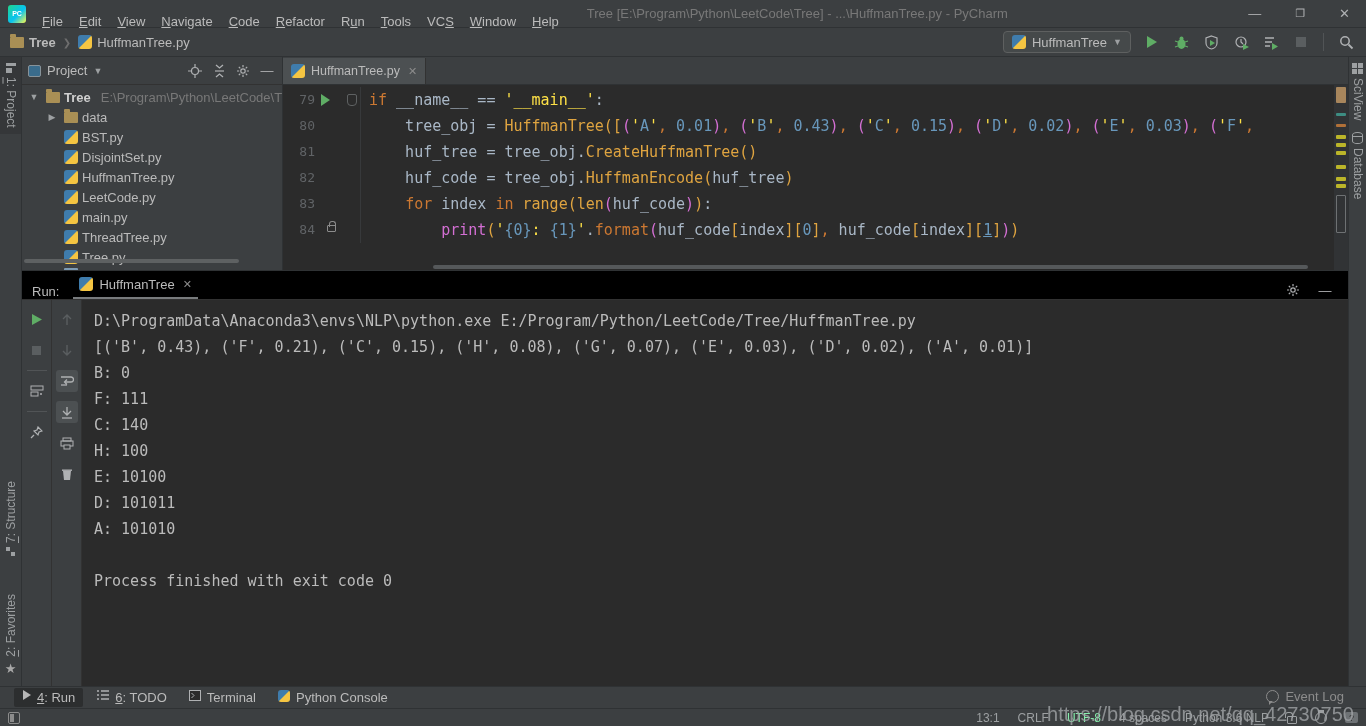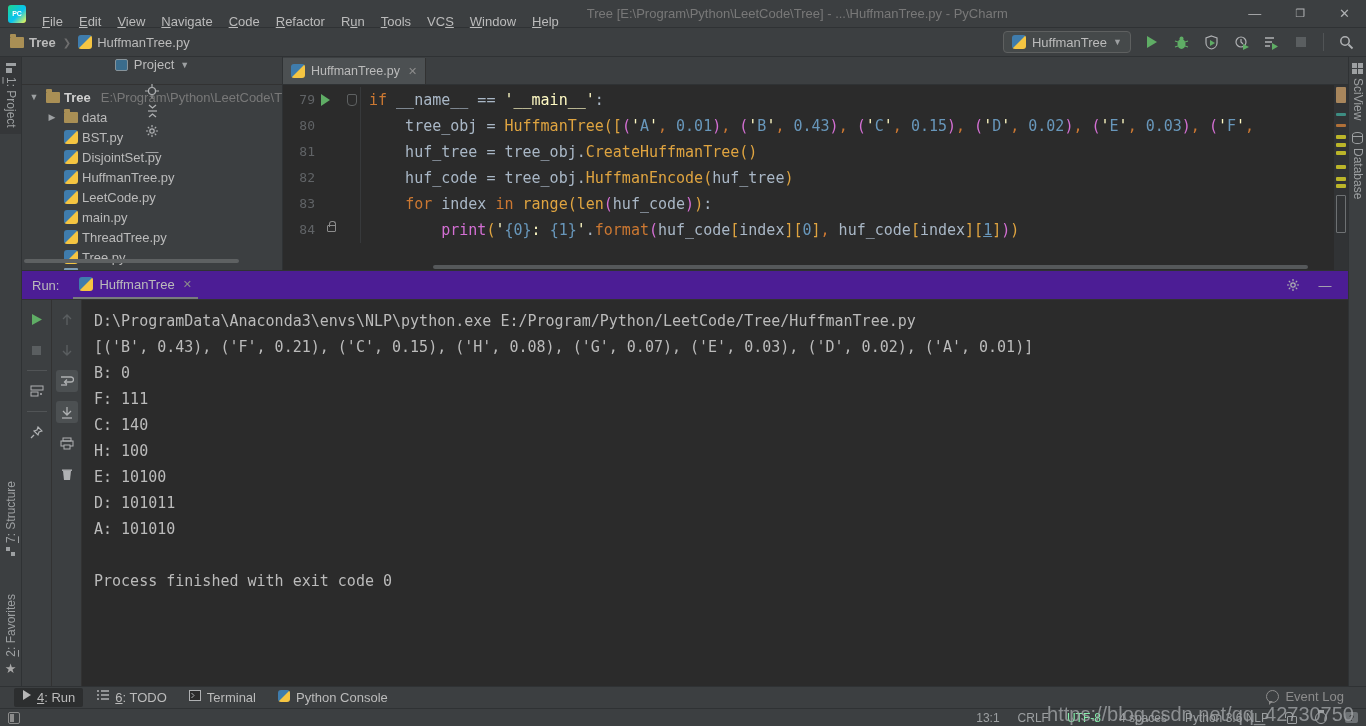--- a/index.html
+++ b/index.html
@@ -48,21 +48,21 @@
   .vtext-up   { writing-mode:vertical-rl; transform:rotate(180deg); }
   .stripe-bottom { position:absolute; bottom:4px; left:0; right:0;
                    display:flex; flex-direction:column; align-items:center; gap:26px; }
   .center { flex:1; display:flex; flex-direction:column; min-width:0; }
 
   
   .main-row { height:213px; display:flex; min-width:0; }
   .project-panel { width:261px; background:#3C3F41; border-right:1px solid #2F3234;
                    display:flex; flex-direction:column; }
   .panel-header { height:28px; display:flex; align-items:center; gap:6px; padding:0 6px;
-                  border-bottom:1px solid #323232;flex-direction:column; }
+                  border-bottom:1px solid #323232; }
   .panel-title { display:flex; align-items:center; gap:6px; font-size:13px; color:#BBBBBB; }
   .panel-title .caret { font-size:9px; color:#9DA0A2; }
   .panel-header .spacer { flex:1; }
   .hicon { width:18px; height:18px; display:flex; align-items:center; justify-content:center; }
   .tw-box { width:13px; height:12px; background:#3A6C8C; border:1px solid #87939A; border-radius:2px; }
   .tree { flex:1; overflow:hidden; padding-top:2px; position:relative; }
   .tree-row { height:20px; display:flex; align-items:center; gap:4px; white-space:nowrap;
               font-size:13px; color:#BBBBBB; }
   .tree-row .arrow { width:16px; text-align:center; font-size:9px; color:#9DA0A2; flex:none; }
   .tree-row .name.bold { font-weight:bold; color:#D0D0D0; }
@@ -91,30 +91,30 @@
   .g-play { position:absolute; left:2px; top:7px; width:0; height:0;
             border-left:9px solid #5FAD65; border-top:6px solid transparent; border-bottom:6px solid transparent; }
   .g-fold { position:absolute; right:3px; top:7px; width:10px; height:12px;
             border:1px solid #5E6162; border-radius:2px 2px 4px 4px; }
   .g-lock { position:absolute; left:8px; top:8px; width:9px; height:7px;
             border:1px solid #8C8C8C; border-radius:1px; }
   .g-lock::before { content:""; position:absolute; top:-5px; left:1px; width:5px; height:5px;
                     border:1px solid #8C8C8C; border-bottom:none; border-radius:3px 3px 0 0; }
   .lcode { flex:1; overflow:hidden; }
   .tk-o { color:#CC7832; } .tk-fn { color:#DFA440; } .tk-m { color:#D36FD3; }
-  .tk-g { color:#fef9c3; } .tk-b { color:#6897BB; } .tk-w { color:#A9B7C6; }
+  .tk-g { color:#fde047; } .tk-b { color:#6897BB; } .tk-w { color:#A9B7C6; }
   .tk-u { color:#6897BB; text-decoration:underline; }
   .marker-bar { position:absolute; top:0; right:0; bottom:0; width:14px; background:#313335; }
   .mark { position:absolute; left:2px; right:2px; border-radius:1px; }
   .ed-hscroll { position:absolute; bottom:1px; left:150px; right:40px; height:4px;
                 background:#55585A; border-radius:2px; }
 
   
   .run-panel { height:416px; display:flex; flex-direction:column; border-top:1px solid #2F3234; min-width:0; }
-  .run-header { height:29px; display:flex; align-items:center; background:#4c1d95;
+  .run-header { height:29px; display:flex; align-items:flex-end; background:#000000;
                 border-bottom:1px solid #323232; padding-left:10px; }
   .run-label { color:#BBBBBB; margin-right:14px; }
   .run-tab { height:28px; display:flex; align-items:center; gap:6px; padding:0 6px;
              border-bottom:2px solid #787B7D; color:#BBBBBB; }
   .run-header-right { margin-left:auto; display:flex; align-items:center; gap:14px; padding-right:14px; }
   .run-body { flex:1; display:flex; min-height:0; }
   .rtools { width:30px; background:#3C3F41; border-right:1px solid #323232;
             display:flex; flex-direction:column; align-items:center; padding-top:8px; gap:9px; }
   .rbtn { width:22px; height:22px; display:flex; align-items:center; justify-content:center; border-radius:3px; }
   .rbtn.boxed { background:#4C5052; }

